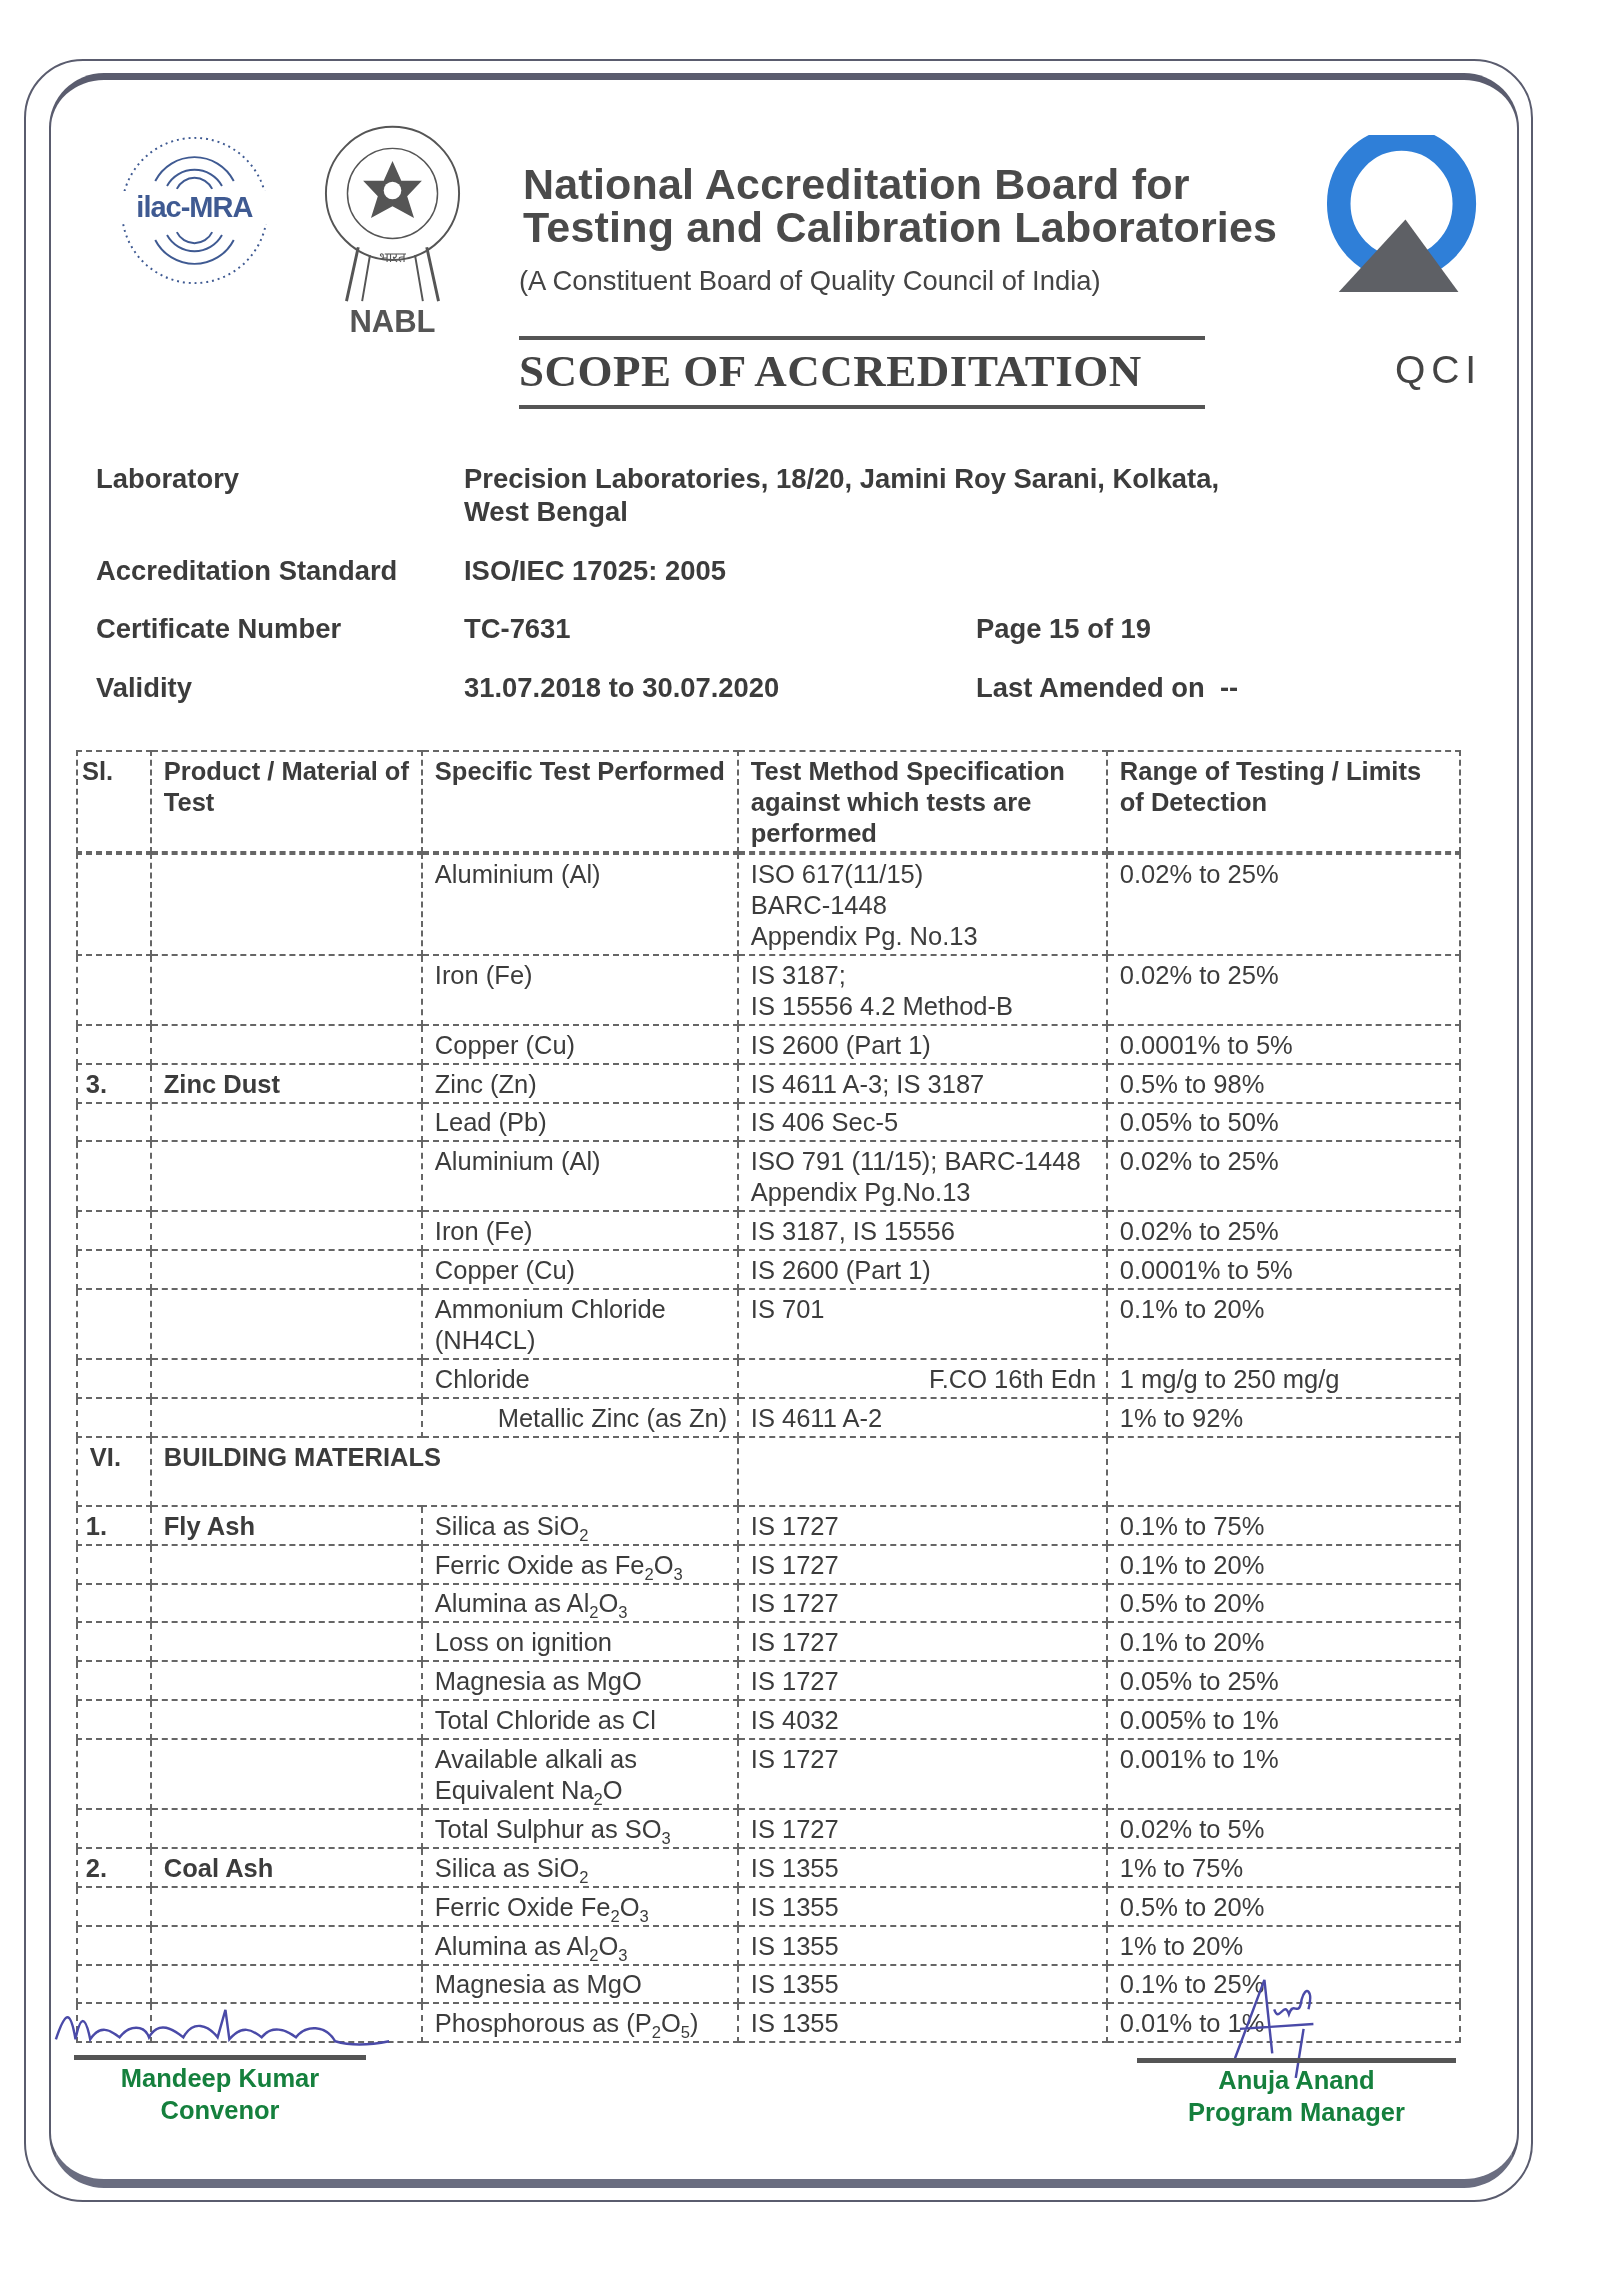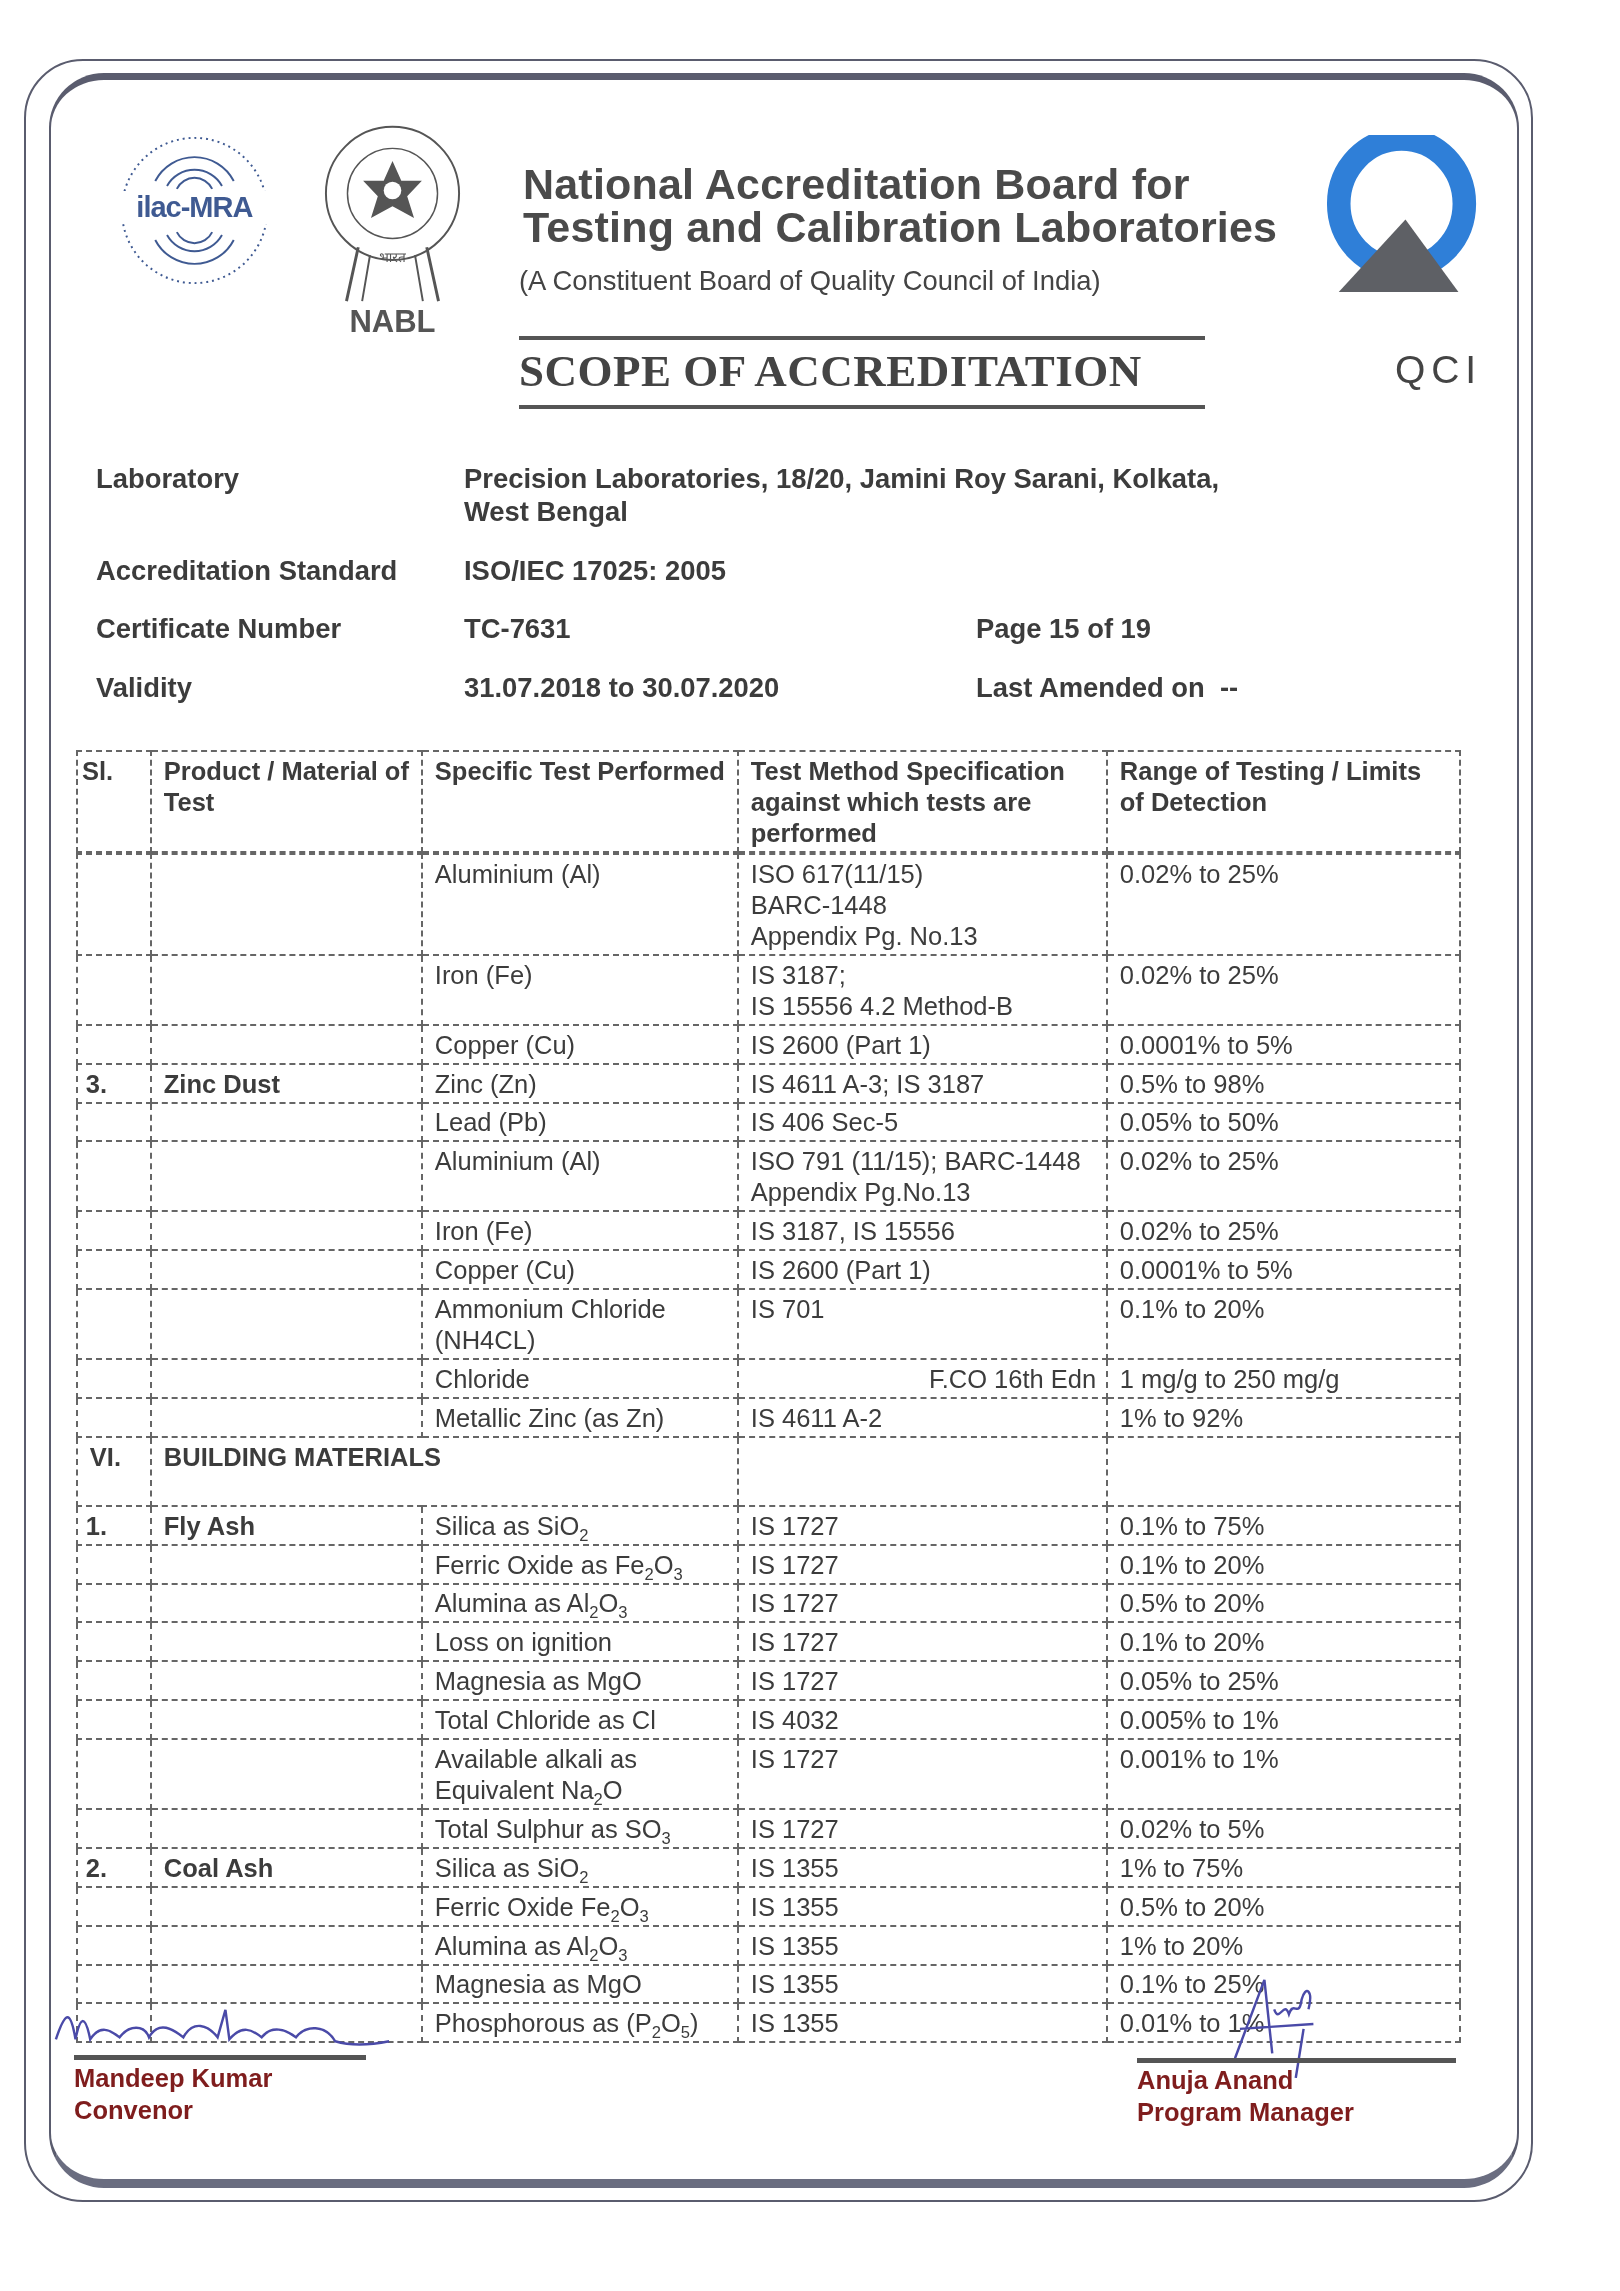--- a/index.html
+++ b/index.html
@@ -14,21 +14,21 @@
   .title { font-weight:bold; font-size:43px; color:#4a4a4a; line-height:43px; letter-spacing:0.2px; }
   .subtitle { font-size:27.4px; color:#444; }
   .scope { font-family:"Liberation Serif", serif; font-weight:bold; font-size:45px; color:#444; letter-spacing:0.5px; }
   .hr { position:absolute; height:3.9px; background:#555; }
   .info-label, .info-value { font-weight:bold; font-size:27.4px; color:#3c3c3c; }
   table.scope-table { position:absolute; left:76px; border-collapse:collapse; table-layout:fixed; font-size:25.5px; color:#3c3c3c; }
   table.scope-table td, table.scope-table th { border:2px dashed #666; vertical-align:top; padding:3.9px 9.8px 2px 11.8px; line-height:31px; text-align:left; }
   table.scope-table th { font-weight:bold; font-size:25.5px; }
   .bold { font-weight:bold; }
   .sig-line { position:absolute; height:4.9px; background:#555; }
-  .sig-name { font-weight:bold; font-size:25.5px; color:#7f1d1d; }
+  .sig-name { font-weight:bold; font-size:25.5px; color:#15803d; text-align:center; }
   sub { font-size:0.65em; vertical-align:-0.35em; line-height:0; }
 </style>
 </head>
 <body>
 
 <div class="frame-outer"></div>
 <div class="frame-inner"></div>
 
 <div class="abs" style="left:116px;top:132px;width:157px;height:157px;">
   <svg width="157" height="157" viewBox="0 0 160 160">
@@ -187,21 +187,21 @@
       <tr>
         <td class="bold" style="padding-left: 7.8px; white-space: pre-line;"></td>
         <td class="bold" style="white-space: pre-line;"></td>
         <td style="white-space: pre-line;">Chloride</td>
         <td style="white-space: pre-line; text-align: right;">F.CO 16th Edn</td>
         <td style="white-space: pre-line;">1 mg/g to 250 mg/g</td>
       </tr>
       <tr>
         <td class="bold" style="padding-left: 7.8px; white-space: pre-line;"></td>
         <td class="bold" style="white-space: pre-line;"></td>
-        <td style="white-space: pre-line;">Metallic Zinc (as Zn)</td>
+        <td style="white-space: pre-line; text-align: right;">Metallic Zinc (as Zn)</td>
         <td style="white-space: pre-line;">IS 4611 A-2</td>
         <td style="white-space: pre-line;">1% to 92%</td>
       </tr>
     </tbody>
   <tbody>
       <tr style="height:69px;">
     <td class="bold">VI.</td>
     <td class="bold" colspan="2" style="border-right:none;">BUILDING MATERIALS</td>
     <td></td>
     <td></td>

